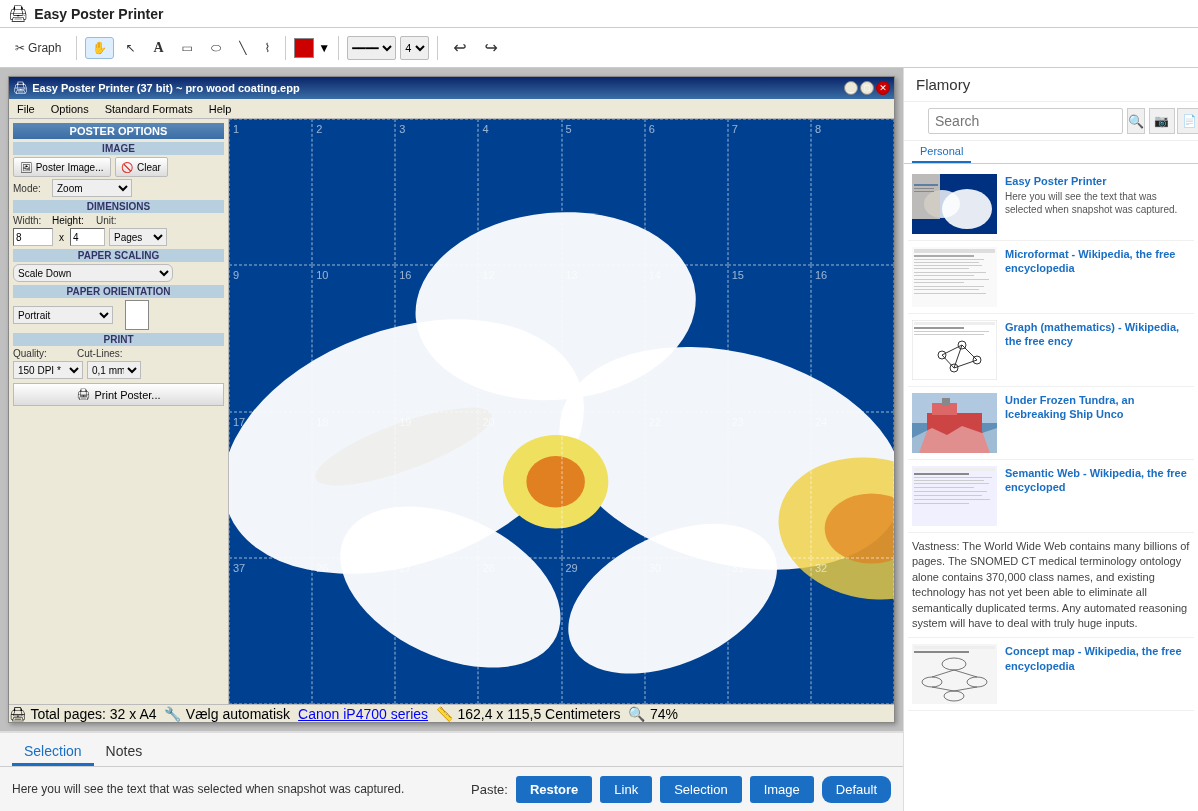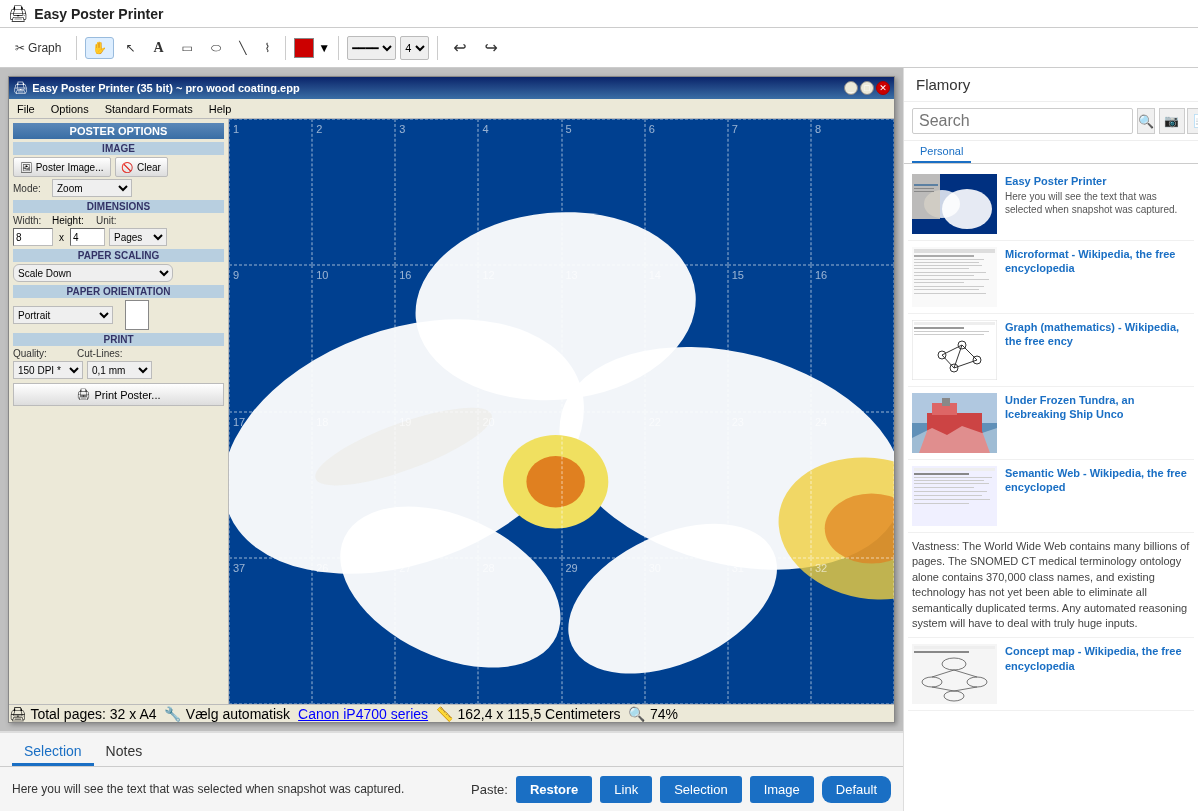--- a/index.html
+++ b/index.html
@@ -266,21 +266,22 @@
       align-items: center;
       gap: 4px;
       border-bottom: 1px solid #eee;
     }
     .search-input {
       flex: 1;
       height: 26px;
       border: 1px solid #ccc;
       border-radius: 2px;
       padding: 0 6px;
-      font-size: 16px;
+      font-size: 14px;
+      margin-left: 16px;
     }
     .search-btn {
       width: 26px; height: 26px;
       background: #f0f0f0;
       border: 1px solid #ccc;
       cursor: pointer;
       display: flex; align-items: center; justify-content: center;
       font-size: 13px;
     }
     .toolbar-icons {
@@ -392,21 +393,21 @@
 
 <div class="main-area">
 
   <div class="canvas-area">
 
     <div class="inner-window">
 
       <div class="inner-title-bar">
         <div style="display:flex;align-items:center;gap:4px;">
           <span style="font-size:12px;">🖨</span>
-          <span class="inner-title-text">Easy Poster Printer (35 bit) ~ pro wood coating.epp</span>
+          <span class="inner-title-text">Easy Poster Printer (37 bit) ~ pro wood coating.epp</span>
         </div>
         <div class="inner-title-buttons">
           <div class="win-btn minimize">_</div>
           <div class="win-btn maximize">□</div>
           <div class="win-btn close">✕</div>
         </div>
       </div>
 
       <div class="inner-menu-bar">
         <span class="menu-item">File</span>
@@ -479,21 +480,21 @@
           <div class="field-row">
             <span class="field-label" style="width:60px;">Quality:</span>
             <span class="field-label">Cut-Lines:</span>
           </div>
           <div class="field-row">
             <select class="field-select" style="width:70px;">
               <option>150 DPI *</option>
               <option>300 DPI</option>
               <option>72 DPI</option>
             </select>
-            <select class="field-select" style="width:65px;">
+            <select class="field-select" style="width:54px;">
               <option>0,1 mm</option>
               <option>0,5 mm</option>
               <option>1 mm</option>
             </select>
           </div>
           <button class="print-btn">
             <span>🖨</span>
             <span>Print Poster...</span>
           </button>
         </div>

